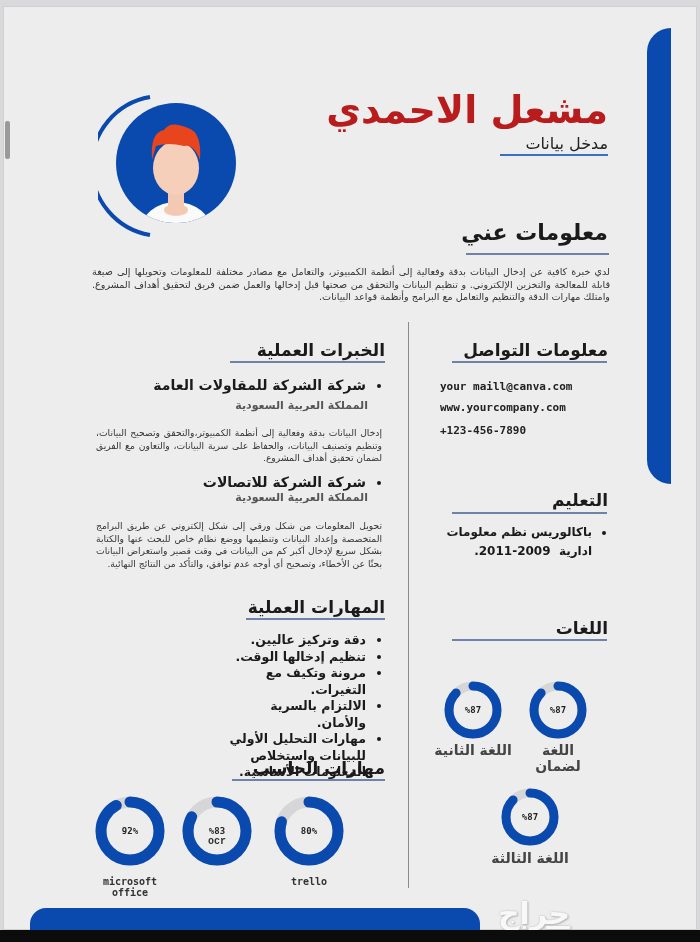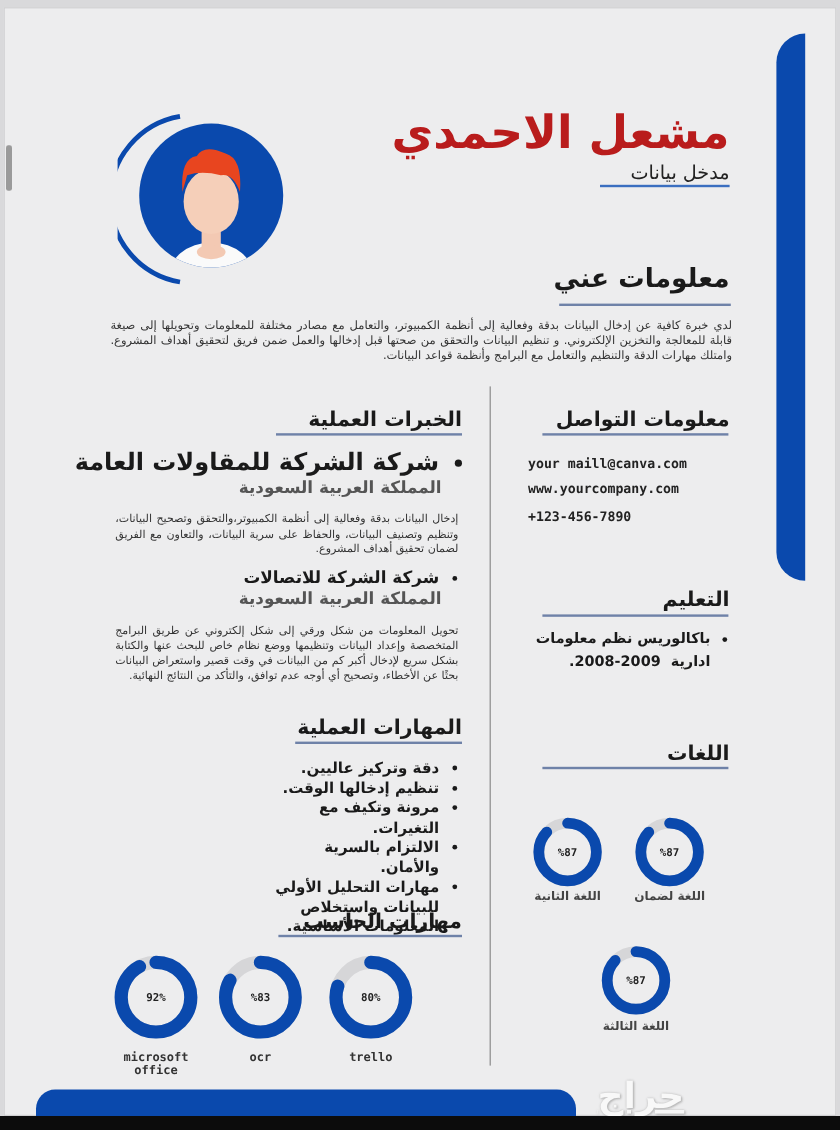--- a/index.html
+++ b/index.html
@@ -12,25 +12,25 @@
   .watermark{position:absolute;left:498px;top:896px;font-size:30px;font-weight:bold;color:#f8f8f8;text-shadow:0 0 2px #bdbdbd,1px 1px 2px #b0b0b0;letter-spacing:1px;text-decoration:underline;}
   .rtl{direction:rtl;}
   .name{position:absolute;right:92px;top:88px;font-size:38px;font-weight:bold;color:#b91c1c;letter-spacing:1px;}
   .role{position:absolute;right:92px;top:134px;font-size:16px;color:#222;}
   .role-line{position:absolute;left:500px;top:154px;width:108px;height:2px;background:#3b6fc0;}
   .h2{position:absolute;font-weight:bold;color:#1a1a1a;white-space:nowrap;}
   .uline{position:absolute;height:2px;background:#6f82a8;}
   .body-text{position:absolute;font-size:9.6px;line-height:12.5px;color:#333;text-align:justify;}
   .contact{position:absolute;left:440px;font-family:"DejaVu Sans Mono",monospace;font-size:11px;font-weight:bold;color:#222;}
   .divider{position:absolute;left:408px;top:322px;width:1px;height:566px;background:#8a8a8a;}
-  .country{position:absolute;font-size:14px;color:#555;font-weight:bold;white-space:nowrap;}
+  .country{position:absolute;font-size:11px;color:#555;font-weight:bold;white-space:nowrap;}
   ul.sk{position:absolute;margin:0;padding:0 16px 0 0;font-size:12.5px;line-height:16.5px;color:#1a1a1a;font-weight:bold;}
   ul.sk li{list-style:disc;}
   .donut{position:absolute;}
-  .donut-label{position:absolute;font-size:10px;color:#444;font-weight:bold;text-align:center;}
+  .donut-label{position:absolute;font-size:14px;color:#444;font-weight:bold;text-align:center;}
   .donut-pct{font-family:"DejaVu Sans Mono",monospace;font-size:9px;font-weight:bold;fill:#222;}
   .en-label{position:absolute;font-family:"DejaVu Sans Mono",monospace;font-size:10px;font-weight:bold;color:#333;text-align:center;line-height:11px;}
 </style>
 </head>
 <body>
 
 <div class="page"></div>
 <div class="scroll-thumb"></div>
 <div class="right-bar"></div>
 
@@ -61,21 +61,21 @@
 
 <div class="h2 rtl" style="right:92px;top:340px;font-size:17px;">معلومات التواصل</div>
 <div class="uline" style="left:452px;top:361px;width:155px;"></div>
 <div class="contact" style="top:380px;">your maill@canva.com</div>
 <div class="contact" style="top:401px;">www.yourcompany.com</div>
 <div class="contact" style="top:424px;">+123-456-7890</div>
 
 <div class="h2 rtl" style="right:92px;top:490px;font-size:17px;">التعليم</div>
 <div class="uline" style="left:452px;top:512px;width:155px;"></div>
 <ul class="sk rtl" style="right:92px;top:523px;width:170px;font-size:12px;line-height:19px;">
-  <li><span>باكالوريس نظم معلومات ادارية</span> &nbsp;<span>2009-2008.</span></li>
+  <li><span>باكالوريس نظم معلومات ادارية</span> &nbsp;<span>2009-2011.</span></li>
 </ul>
 
 <div class="h2 rtl" style="right:92px;top:618px;font-size:17px;">اللغات</div>
 <div class="uline" style="left:452px;top:639px;width:155px;"></div>
 
 <svg class="donut" style="left:528px;top:680px;" width="60" height="60" viewBox="0 0 60 60">
   <circle cx="30" cy="30" r="24" fill="none" stroke="#d6d6d8" stroke-width="9"></circle>
   <circle cx="30" cy="30" r="24" fill="none" stroke="#0a49ad" stroke-width="9" stroke-dasharray="131.2 150.8" transform="rotate(-90 30 30)" stroke-linecap="round"></circle>
   <text x="30" y="33" text-anchor="middle" class="donut-pct">%87</text>
 </svg>
@@ -91,21 +91,21 @@
 <svg class="donut" style="left:500px;top:787px;" width="60" height="60" viewBox="0 0 60 60">
   <circle cx="30" cy="30" r="24" fill="none" stroke="#d6d6d8" stroke-width="9"></circle>
   <circle cx="30" cy="30" r="24" fill="none" stroke="#0a49ad" stroke-width="9" stroke-dasharray="131.2 150.8" transform="rotate(-90 30 30)" stroke-linecap="round"></circle>
   <text x="30" y="33" text-anchor="middle" class="donut-pct">%87</text>
 </svg>
 <div class="donut-label rtl" style="left:490px;top:850px;width:80px;">اللغة الثالثة</div>
 
 <div class="h2 rtl" style="right:315px;top:340px;font-size:17px;">الخبرات العملية</div>
 <div class="uline" style="left:230px;top:361px;width:155px;"></div>
 
-<ul class="sk rtl" style="right:318px;top:376px;font-size:20px;line-height:18px;">
+<ul class="sk rtl" style="right:318px;top:376px;font-size:14px;line-height:18px;">
   <li>شركة الشركة للمقاولات العامة</li>
 </ul>
 <div class="country rtl" style="right:332px;top:399px;">المملكة العربية السعودية</div>
 <div class="body-text rtl" style="left:96px;top:427px;width:286px;font-size:9.2px;line-height:12.5px;">إدخال البيانات بدقة وفعالية إلى أنظمة الكمبيوتر،والتحقق وتصحيح البيانات، وتنظيم وتصنيف البيانات، والحفاظ على سرية البيانات، والتعاون مع الفريق لضمان تحقيق أهداف المشروع.</div>
 
 <ul class="sk rtl" style="right:318px;top:473px;font-size:14px;line-height:18px;">
   <li>شركة الشركة للاتصالات</li>
 </ul>
 <div class="country rtl" style="right:332px;top:491px;">المملكة العربية السعودية</div>
 <div class="body-text rtl" style="left:96px;top:520px;width:286px;font-size:9.2px;line-height:12.5px;">تحويل المعلومات من شكل ورقي إلى شكل إلكتروني عن طريق البرامج المتخصصة وإعداد البيانات وتنظيمها ووضع نظام خاص للبحث عنها والكتابة بشكل سريع لإدخال أكبر كم من البيانات في وقت قصير واستعراض البيانات بحثًا عن الأخطاء، وتصحيح أي أوجه عدم توافق، والتأكد من النتائج النهائية.</div>
@@ -128,21 +128,21 @@
   <circle cx="36" cy="36" r="29" fill="none" stroke="#0a49ad" stroke-width="11" stroke-dasharray="167.6 182.2" transform="rotate(-90 36 36)" stroke-linecap="round"></circle>
   <text x="36" y="39" text-anchor="middle" class="donut-pct">92%</text>
 </svg>
 <div class="en-label" style="left:90px;top:876px;width:80px;">microsoft office</div>
 
 <svg class="donut" style="left:181px;top:795px;" width="72" height="72" viewBox="0 0 72 72">
   <circle cx="36" cy="36" r="29" fill="none" stroke="#d6d6d8" stroke-width="11"></circle>
   <circle cx="36" cy="36" r="29" fill="none" stroke="#0a49ad" stroke-width="11" stroke-dasharray="151.2 182.2" transform="rotate(-90 36 36)" stroke-linecap="round"></circle>
   <text x="36" y="39" text-anchor="middle" class="donut-pct">%83</text>
 </svg>
-<div class="en-label" style="left:177px;top:876px;width:80px;">ocr</div>
+<div class="en-label" style="left:177px;top:836px;width:80px;font-family:Liberation Mono, monospace;">ocr</div>
 
 <svg class="donut" style="left:273px;top:795px;" width="72" height="72" viewBox="0 0 72 72">
   <circle cx="36" cy="36" r="29" fill="none" stroke="#d6d6d8" stroke-width="11"></circle>
   <circle cx="36" cy="36" r="29" fill="none" stroke="#0a49ad" stroke-width="11" stroke-dasharray="145.8 182.2" transform="rotate(-90 36 36)" stroke-linecap="round"></circle>
   <text x="36" y="39" text-anchor="middle" class="donut-pct">80%</text>
 </svg>
 <div class="en-label" style="left:269px;top:876px;width:80px;">trello</div>
 
 <div class="foot-bar"></div>
 <div class="watermark rtl">حراج</div>

